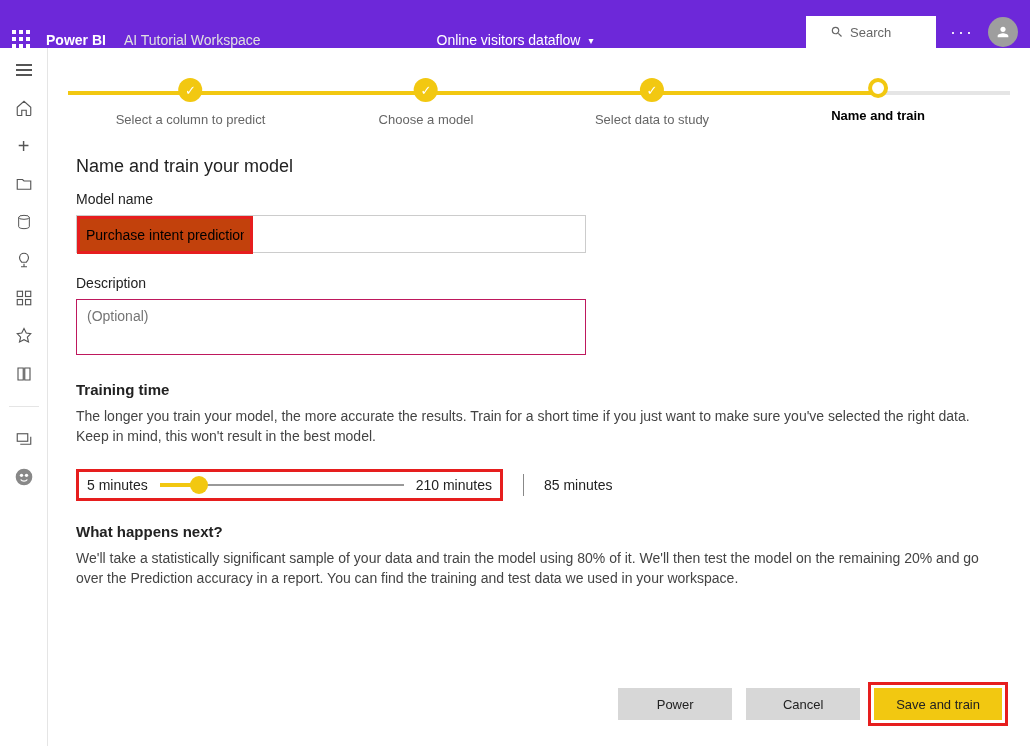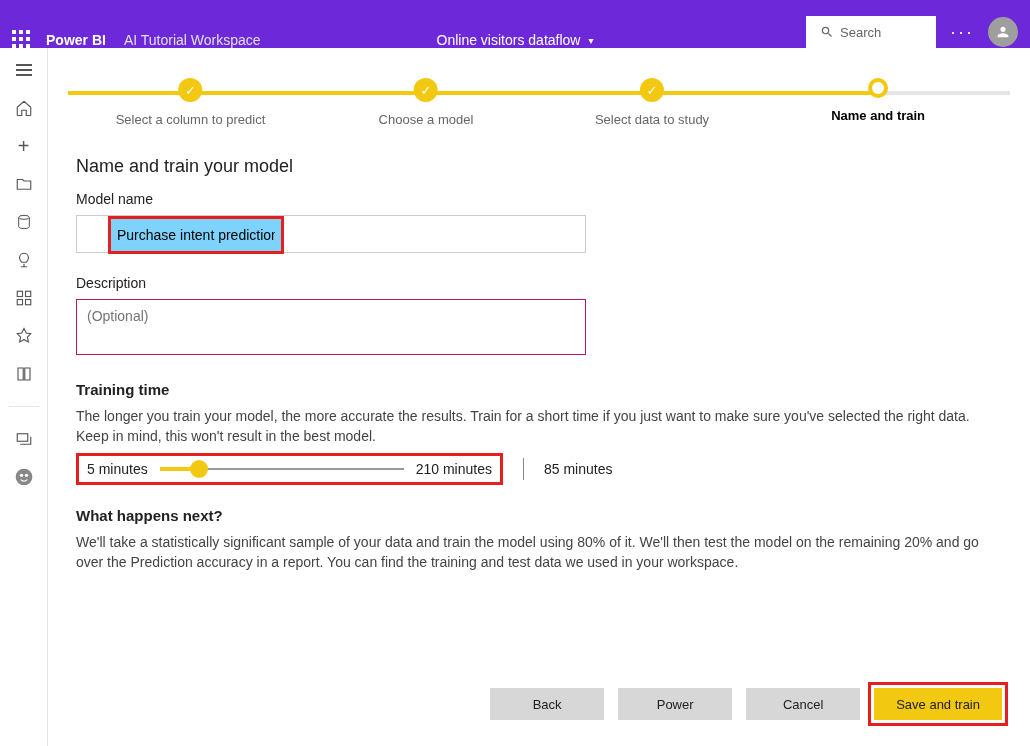--- a/index.html
+++ b/index.html
@@ -40,21 +40,21 @@
   .chev-down {
     font-size: 10px;
   }
   .topbar-right { margin-left: auto; display: flex; align-items: center; gap: 14px; }
   .searchbox {
     background: #fff;
     width: 130px;
     height: 32px;
     display: flex;
     align-items: center;
-    padding: 0 14px;
+    padding: 0 24px;
     gap: 6px;
     color: #666;
   }
   .searchbox svg { width: 14px; height: 14px; fill: #666; }
   .searchbox-text { font-size: 13px; }
   .dots { color: #fff; font-size: 18px; cursor: pointer; letter-spacing: 2px; }
   .avatar {
     width: 30px; height: 30px; border-radius: 50%;
     background: #9e9e9e; display: flex; align-items: center; justify-content: center;
     cursor: pointer;
@@ -161,42 +161,41 @@
   }
   .model-name-wrap input {
     width: 170px;
     height: 32px;
     position: absolute;
     top: 3px; left: 3px;
     border: none;
     outline: 3px solid #e61e1e;
     padding: 0 6px;
     font-size: 14px;
-    background:#7dd3fc;
-    margin-left:31px;
+    background:#c2410c;
   }
   .textarea-box {
     width: 510px;
     height: 56px;
     border: 1px solid #be185d;
     padding: 8px 10px;
     font-size: 14px;
     color: #888;
     resize: none;
   }
   .section-gap { margin-top: 22px; }
   .section-heading { font-size: 15px; font-weight: 600; color:#222; margin-bottom: 8px; }
   .body-text { font-size: 14px; color:#444; line-height: 1.45; }
 
   
   .slider-wrap {
     display: flex;
     align-items: center;
     gap: 20px;
-    margin-top: 6px;
+    margin-top: 22px;
     font-size: 14px;
     color: #222;
   }
   .slider-box {
     display: flex;
     align-items: center;
     gap: 12px;
     border: 3px solid #e61e1e;
     padding: 5px 8px;
   }
@@ -408,20 +407,19 @@
         <div class="divider-v"></div>
         <span>85 minutes</span>
       </div>
 
       <div class="section-gap"></div>
       <div class="section-heading">What happens next?</div>
       <div class="body-text">We'll take a statistically significant sample of your data and train the model using 80% of it. We'll then test the model on the remaining 20% and go over the Prediction accuracy in a report. You can find the training and test data we used in your workspace.</div>
     </div>
 
     <div class="footer-btns">
-      <button class="btn wide">Back</button>
       <button class="btn wide">Power</button>
       <button class="btn wide">Cancel</button>
       <button class="btn primary">Save and train</button>
     </div>
 
   </div>
 </div>
 
 </body></html>

